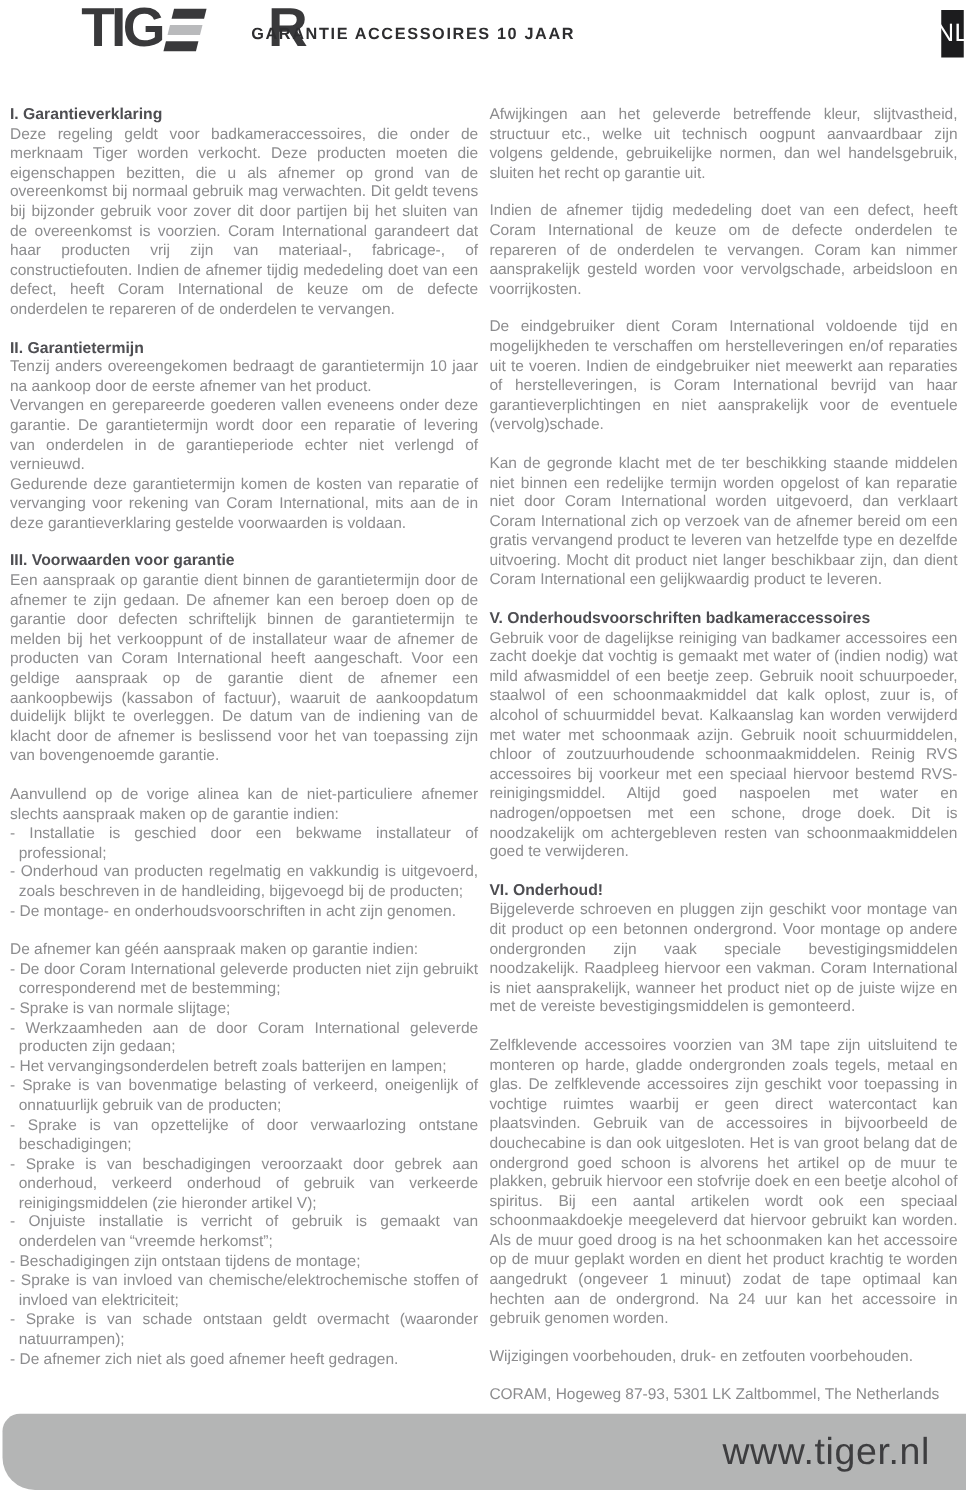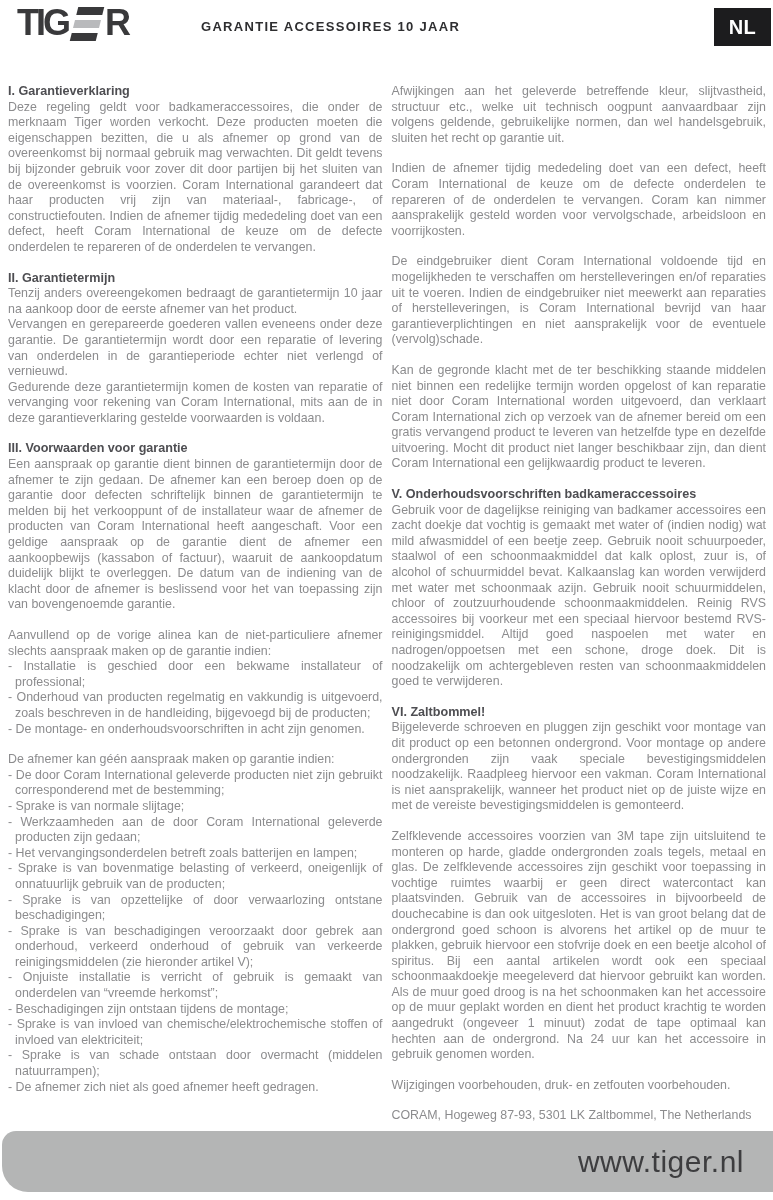--- a/index.html
+++ b/index.html
@@ -3,39 +3,39 @@
 <meta charset="utf-8">
 <style>
   html,body { margin:0; padding:0; background:#fff; }
   .page {
     position:relative; width:773px; height:1200px; background:#ffffff;
     font-family:"Liberation Sans", sans-serif; overflow:hidden;
   }
   
   .logo { position:absolute; left:17px; top:3px; display:flex; align-items:flex-start; }
   .logo-txt {
-    font-size:36px; line-height:40px; font-weight:800;
-    color:var(--logo-dark); letter-spacing:-3px;
+    font-size:44px; line-height:40px; font-weight:800;
+    color:var(--logo-dark); letter-spacing:-3px;margin-left:48px;
   }
   .logo-e {
     display:flex; flex-direction:column; justify-content:space-between;
     height:34px; width:26px; margin:4px 5px 0 6px; transform:skewX(-14deg);
   }
   .logo-e .bar { height:8px; }
   .logo-e .bar.dark { background:var(--logo-dark); }
   .logo-e .bar.gray { background:var(--logo-gray); }
   h1.doc-title {
     position:absolute; left:201px; top:19px; margin:0;
     font-size:13px; font-weight:700; letter-spacing:1.3px;
     color:var(--title-text); white-space:nowrap;
   }
   .nl-badge {
-    position:absolute; right:2px; top:8px; width:57px; height:38px;
+    position:absolute; right:2px; top:8px; width:18px; height:38px;
     background:var(--badge-bg); color:var(--badge-text);
-    font-weight:700; font-size:20px; display:flex; align-items:center;
+    font-weight:400; font-size:20px; display:flex; align-items:center;
     justify-content:center; letter-spacing:0.5px;
   }
   
   .content { position:absolute; left:8px; right:7px; top:84px; display:flex; gap:9px; }
   .col { flex:1; min-width:0; }
   .blk-heading {
     font-weight:700; color:var(--heading-text);
     font-size:12.6px; line-height:15.6px;
   }
   .blk-para {
@@ -100,36 +100,36 @@
         <div class="blk-bullet">- De door Coram International geleverde producten niet zijn gebruikt corresponderend met de bestemming;</div>
         <div class="blk-bullet">- Sprake is van normale slijtage;</div>
         <div class="blk-bullet">- Werkzaamheden aan de door Coram International geleverde producten zijn gedaan;</div>
         <div class="blk-bullet">- Het vervangingsonderdelen betreft zoals batterijen en lampen;</div>
         <div class="blk-bullet">- Sprake is van bovenmatige belasting of verkeerd, oneigenlijk of onnatuurlijk gebruik van de producten;</div>
         <div class="blk-bullet">- Sprake is van opzettelijke of door verwaarlozing ontstane beschadigingen;</div>
         <div class="blk-bullet">- Sprake is van beschadigingen veroorzaakt door gebrek aan onderhoud, verkeerd onderhoud of gebruik van verkeerde reinigingsmiddelen (zie hieronder artikel V);</div>
         <div class="blk-bullet">- Onjuiste installatie is verricht of gebruik is gemaakt van onderdelen van “vreemde herkomst”;</div>
         <div class="blk-bullet">- Beschadigingen zijn ontstaan tijdens de montage;</div>
         <div class="blk-bullet">- Sprake is van invloed van chemische/elektrochemische stoffen of invloed van elektriciteit;</div>
-        <div class="blk-bullet">- Sprake is van schade ontstaan door overmacht (middelen natuurrampen);</div>
+        <div class="blk-bullet">- Sprake is van schade ontstaan geldt overmacht (waaronder natuurrampen);</div>
         <div class="blk-bullet">- De afnemer zich niet als goed afnemer heeft gedragen.</div>
       </div>
     <div class="col" id="col-right">
         <div class="blk-para">Afwijkingen aan het geleverde betreffende kleur, slijtvastheid, structuur etc., welke uit technisch oogpunt aanvaardbaar zijn volgens geldende, gebruikelijke normen, dan wel handelsgebruik, sluiten het recht op garantie uit.</div>
         <div class="blk-gap"></div>
         <div class="blk-para">Indien de afnemer tijdig mededeling doet van een defect, heeft Coram International de keuze om de defecte onderdelen te repareren of de onderdelen te vervangen. Coram kan nimmer aansprakelijk gesteld worden voor vervolgschade, arbeidsloon en voorrijkosten.</div>
         <div class="blk-gap"></div>
         <div class="blk-para">De eindgebruiker dient Coram International voldoende tijd en mogelijkheden te verschaffen om herstelleveringen en/of reparaties uit te voeren. Indien de eindgebruiker niet meewerkt aan reparaties of herstelleveringen, is Coram International bevrijd van haar garantieverplichtingen en niet aansprakelijk voor de eventuele (vervolg)schade.</div>
         <div class="blk-gap"></div>
         <div class="blk-para">Kan de gegronde klacht met de ter beschikking staande middelen niet binnen een redelijke termijn worden opgelost of kan reparatie niet door Coram International worden uitgevoerd, dan verklaart Coram International zich op verzoek van de afnemer bereid om een gratis vervangend product te leveren van hetzelfde type en dezelfde uitvoering. Mocht dit product niet langer beschikbaar zijn, dan dient Coram International een gelijkwaardig product te leveren.</div>
         <div class="blk-gap"></div>
         <div class="blk-heading">V. Onderhoudsvoorschriften badkameraccessoires</div>
         <div class="blk-para">Gebruik voor de dagelijkse reiniging van badkamer accessoires een zacht doekje dat vochtig is gemaakt met water of (indien nodig) wat mild afwasmiddel of een beetje zeep. Gebruik nooit schuurpoeder, staalwol of een schoonmaakmiddel dat kalk oplost, zuur is, of alcohol of schuurmiddel bevat. Kalkaanslag kan worden verwijderd met water met schoonmaak azijn. Gebruik nooit schuurmiddelen, chloor of zoutzuurhoudende schoonmaakmiddelen. Reinig RVS accessoires bij voorkeur met een speciaal hiervoor bestemd RVS-reinigingsmiddel. Altijd goed naspoelen met water en nadrogen/oppoetsen met een schone, droge doek. Dit is noodzakelijk om achtergebleven resten van schoonmaakmiddelen goed te verwijderen.</div>
         <div class="blk-gap"></div>
-        <div class="blk-heading">VI. Zaltbommel!</div>
+        <div class="blk-heading">VI. Onderhoud!</div>
         <div class="blk-para">Bijgeleverde schroeven en pluggen zijn geschikt voor montage van dit product op een betonnen ondergrond. Voor montage op andere ondergronden zijn vaak speciale bevestigingsmiddelen noodzakelijk. Raadpleeg hiervoor een vakman. Coram International is niet aansprakelijk, wanneer het product niet op de juiste wijze en met de vereiste bevestigingsmiddelen is gemonteerd.</div>
         <div class="blk-gap"></div>
         <div class="blk-para">Zelfklevende accessoires voorzien van 3M tape zijn uitsluitend te monteren op harde, gladde ondergronden zoals tegels, metaal en glas. De zelfklevende accessoires zijn geschikt voor toepassing in vochtige ruimtes waarbij er geen direct watercontact kan plaatsvinden. Gebruik van de accessoires in bijvoorbeeld de douchecabine is dan ook uitgesloten. Het is van groot belang dat de ondergrond goed schoon is alvorens het artikel op de muur te plakken, gebruik hiervoor een stofvrije doek en een beetje alcohol of spiritus. Bij een aantal artikelen wordt ook een speciaal schoonmaakdoekje meegeleverd dat hiervoor gebruikt kan worden. Als de muur goed droog is na het schoonmaken kan het accessoire op de muur geplakt worden en dient het product krachtig te worden aangedrukt (ongeveer 1 minuut) zodat de tape optimaal kan hechten aan de ondergrond. Na 24 uur kan het accessoire in gebruik genomen worden.</div>
         <div class="blk-gap"></div>
         <div class="blk-para">Wijzigingen voorbehouden, druk- en zetfouten voorbehouden.</div>
         <div class="blk-gap"></div>
         <div class="blk-para">CORAM, Hogeweg 87-93, 5301 LK Zaltbommel, The Netherlands</div>
       </div>
   </main>
 

